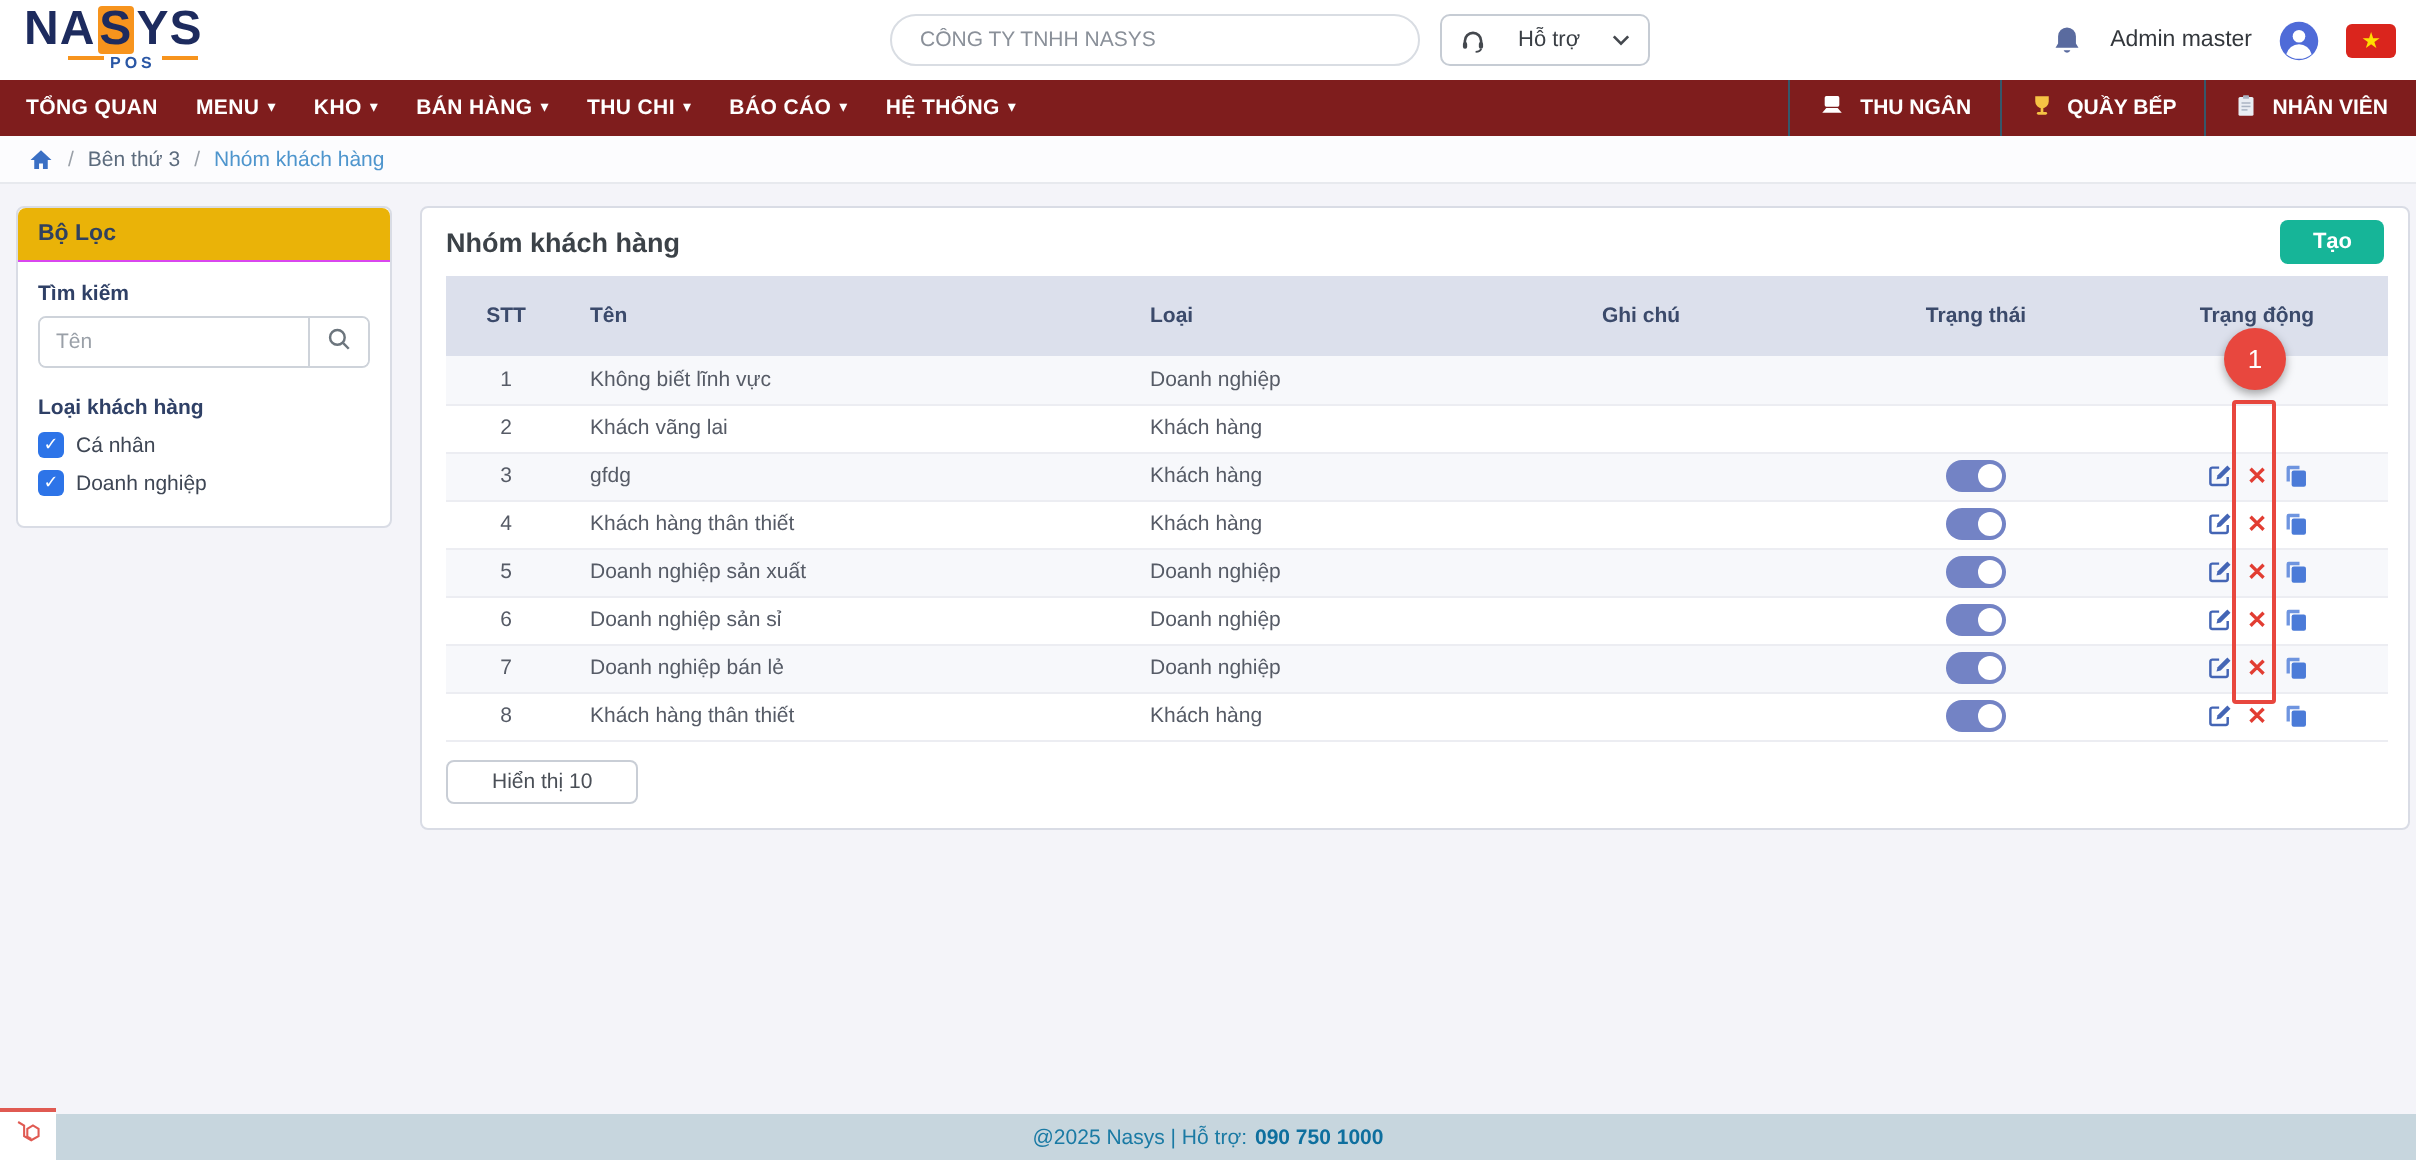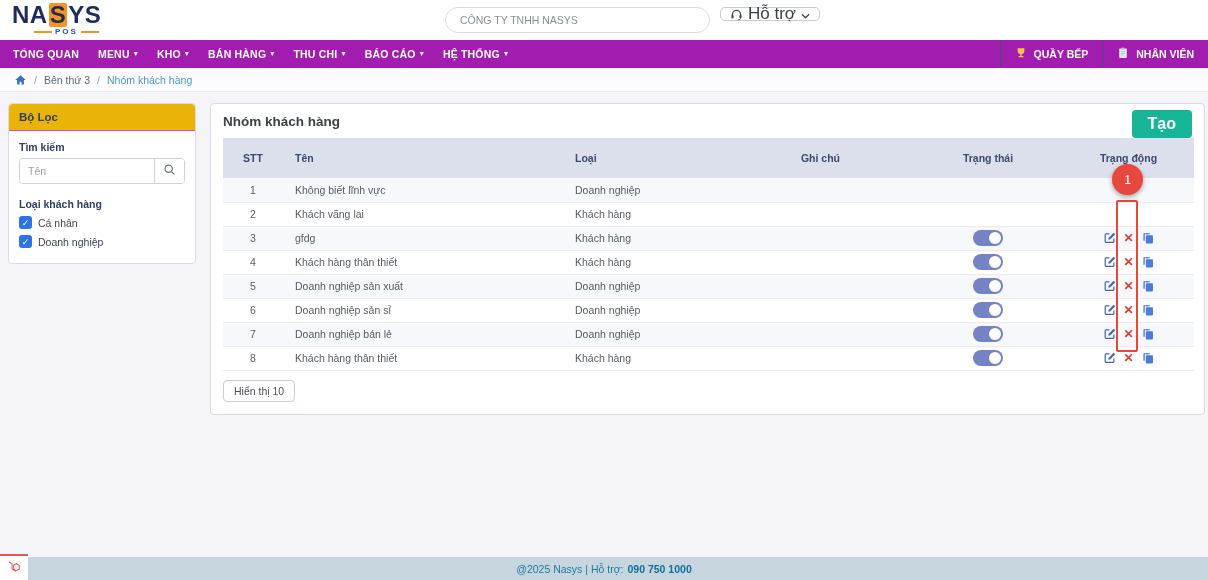--- a/index.html
+++ b/index.html
@@ -5,36 +5,36 @@
   * { margin:0; padding:0; box-sizing:border-box; }
   html,body { background:#e9e9ee; }
   .app{position:relative;width:1208px;height:580px;background:#f4f4f9;overflow:hidden;
        font-family:"Liberation Sans","DejaVu Sans",sans-serif;}
 
   
   .top-header{position:absolute;top:0;left:0;right:0;height:40px;background:#fff;}
   .logo{position:absolute;left:12px;top:3px;line-height:1;}
   .logo-row{font-size:24px;font-weight:800;letter-spacing:.5px;color:#1d2b5e;display:flex;align-items:flex-end;}
   .logo-s{background:#f7941d;color:#1d2b5e;padding:0 1px;margin:0 1px;border-radius:2px;}
-  .logo-sub{display:flex;align-items:center;gap:3px;margin-top:1px;padding-left:22px;}
+  .logo-sub{display:flex;gap:3px;margin-top:1px;padding-left:22px;}
   .logo-sub .line{height:2px;width:18px;background:#f7941d;}
   .logo-sub .pos{font-size:8px;font-weight:700;color:#2a57a5;letter-spacing:2px;}
   .company-input{position:absolute;left:445px;top:7px;width:265px;height:26px;border:1px solid #d9dde3;
        border-radius:13px;padding:0 14px;font-size:10.5px;color:#8a9099;background:#fff;outline:none;
        font-family:inherit;}
-  .support-btn{position:absolute;left:720px;top:7px;height:14px;border:1px solid #c6ccd4;border-radius:5px;
-       background:#fff;display:flex;align-items:center;gap:5px;padding:0 9px;font-size:17px;color:#3a3f45;cursor:pointer;}
+  .support-btn{position:absolute;left:720px;top:7px;height:26px;border:1px solid #c6ccd4;border-radius:5px;
+       background:#fff;display:flex;align-items:center;gap:16px;padding:0 9px;font-size:11px;color:#3a3f45;cursor:pointer;}
   .header-right{position:absolute;right:10px;top:0;height:40px;display:flex;align-items:center;gap:13px;}
   .user-name{font-size:11.5px;color:#33373c;cursor:pointer;}
   .flag{width:25px;height:17px;background:#da251d;border-radius:3px;display:flex;align-items:center;
        justify-content:center;color:#ffde00;font-size:11px;cursor:pointer;}
   .icon-btn{background:none;border:none;cursor:pointer;display:flex;align-items:center;}
 
   
-  .navbar{position:absolute;top:40px;left:0;right:0;height:28px;background:#a21caf;display:flex;color:#fff;}
+  .navbar{position:absolute;top:40px;left:0;right:0;height:28px;background:#7f1d1d;display:flex;color:#fff;}
   .nav-left{display:flex;align-items:center;padding-left:13px;gap:19px;}
   .nav-item{display:flex;align-items:center;gap:4px;font-size:10.5px;font-weight:700;letter-spacing:.2px;
        color:#fff;text-decoration:none;cursor:pointer;white-space:nowrap;}
   .caret{font-size:8px;line-height:1;}
   .nav-right{margin-left:auto;display:flex;height:100%;}
   .nav-chip{display:flex;align-items:center;gap:7px;padding:0 14px;border-left:1px solid #35586b;
        font-size:10.5px;font-weight:700;cursor:pointer;white-space:nowrap;}
 
   
   .breadcrumb{position:absolute;top:68px;left:0;right:0;height:24px;background:#fcfcfe;
@@ -57,35 +57,35 @@
   .fp-section{margin-top:14px;}
   .cb-row{display:flex;align-items:center;gap:6px;margin-top:6px;font-size:10.5px;color:#3e4654;cursor:pointer;}
   .cb{width:13px;height:13px;border-radius:3px;background:#2d74e8;color:#fff;display:flex;align-items:center;
        justify-content:center;font-size:9px;font-weight:700;flex:0 0 auto;}
 
   
   .main-panel{position:absolute;left:210px;top:103px;width:995px;background:#fff;border:1px solid #d9dce5;border-radius:4px;}
   .panel-head{position:relative;height:34px;}
   .panel-title{position:absolute;left:12px;top:10px;font-size:13.5px;font-weight:600;color:#3c4248;}
   .create-btn{position:absolute;right:12px;top:6px;background:#16b598;color:#fff;border:none;border-radius:4px;
-       padding:5px 16px;font-size:16px;font-weight:600;cursor:pointer;font-family:inherit;}
+       padding:5px 16px;font-size:11px;font-weight:600;cursor:pointer;font-family:inherit;}
   table{border-collapse:collapse;table-layout:fixed;width:971px;margin:0 12px;font-size:10.5px;}
   thead th{background:#dce0ec;color:#3b4a6b;font-weight:700;height:40px;padding:0 12px;text-align:left;}
   th.c,td.c{text-align:center;}
   tbody td{height:24px;padding:0 12px;color:#565b66;border-bottom:1px solid #ecedf2;overflow:hidden;
        white-space:nowrap;text-overflow:ellipsis;}
   tbody tr:nth-child(odd){background:#f7f8fb;}
   .toggle{display:inline-block;width:30px;height:16px;border-radius:8px;background:#7383c5;position:relative;
        vertical-align:middle;cursor:pointer;}
   .toggle::after{content:"";position:absolute;right:2px;top:2px;width:12px;height:12px;border-radius:50%;background:#fff;}
   .action-group{display:inline-flex;align-items:center;gap:6px;vertical-align:middle;}
   .act{background:none;border:none;cursor:pointer;display:flex;align-items:center;justify-content:center;padding:0;}
   .x-del{color:#e23d32;font-weight:800;font-size:12px;width:12px;line-height:1;}
   .panel-foot{padding:9px 12px 12px;}
-  .page-size-btn{border:1px solid #c9ced6;background:#fff;border-radius:4px;padding:4px 10px;font-size:10.5px;
+  .page-size-btn{border:1px solid #c9ced6;background:#fff;border-radius:4px;padding:4px 22px;font-size:10.5px;
        color:#4a4f57;cursor:pointer;font-family:inherit;}
 
   
   .ann-circle{position:absolute;left:1112px;top:164px;width:31px;height:31px;border-radius:50%;background:#e8473e;
        color:#fff;display:flex;align-items:center;justify-content:center;font-size:13px;z-index:6;
        box-shadow:0 2px 5px rgba(0,0,0,.35);}
   .ann-rect{position:absolute;left:1116px;top:200px;width:22px;height:152px;border:2px solid #e8473e;
        border-radius:2px;z-index:5;pointer-events:none;}
 
   
@@ -123,20 +123,37 @@
             <path d="M13 12.8 q-0.5 1.8 -3.4 1.9" fill="none" stroke="#44484e" stroke-width="1.2"></path>
           </svg>
       </span>
       <span>Hỗ trợ</span>
       <span>
         <svg width="9" height="6" viewBox="0 0 10 6">
             <path d="M1 1 L5 5 L9 1" fill="none" stroke="#44484e" stroke-width="1.5"></path>
           </svg>
       </span>
     </button>
+    <div class="header-right">
+      <button class="icon-btn">
+        <svg width="17" height="17" viewBox="0 0 16 16">
+            <path d="M8 1.6 a4.2 4.2 0 0 1 4.2 4.2 v3.4 l1.2 2 H2.6 l1.2 -2 V5.8 A4.2 4.2 0 0 1 8 1.6 z" fill="#5a6b9f"></path>
+            <path d="M6.4 12.4 a1.7 1.7 0 0 0 3.2 0 z" fill="#5a6b9f"></path>
+          </svg>
+      </button>
+      <span class="user-name">Admin master</span>
+      <span class="icon-btn">
+        <svg width="21" height="21" viewBox="0 0 24 24">
+            <circle cx="12" cy="12" r="11" fill="#4f6bd8"></circle>
+            <circle cx="12" cy="9.3" r="3.6" fill="#fff"></circle>
+            <path d="M4.8 19.5 a7.4 7.4 0 0 1 14.4 0 a11 11 0 0 1 -14.4 0 z" fill="#fff"></path>
+          </svg>
+      </span>
+      <span class="flag">★</span>
+    </div>
   </header>
 
   <nav class="navbar">
     <div class="nav-left">
       <a class="nav-item">
           <span>TỔNG QUAN</span>
         </a>
       <a class="nav-item">
           <span>MENU</span>
           <span class="caret">▾</span>
@@ -156,20 +173,27 @@
       <a class="nav-item">
           <span>BÁO CÁO</span>
           <span class="caret">▾</span>
         </a>
       <a class="nav-item">
           <span>HỆ THỐNG</span>
           <span class="caret">▾</span>
         </a>
     </div>
     <div class="nav-right">
+      <a class="nav-chip">
+        <span><svg width="14" height="13" viewBox="0 0 16 16">
+              <rect x="3.5" y="2.5" width="9" height="6.5" rx="1" fill="#fff"></rect>
+              <path d="M2 12.8 L4.5 9.8 h7 l2.5 3 z" fill="#fff"></path>
+            </svg></span>
+        <span>THU NGÂN</span>
+      </a>
       <a class="nav-chip">
         <span><svg width="12" height="14" viewBox="0 0 16 16" fill="#f6c344">
               <path d="M3.5 1.5 h9 v3.5 a4.5 4.5 0 0 1 -9 0 z"></path>
               <rect x="7.1" y="8.8" width="1.8" height="3.2"></rect>
               <rect x="4.6" y="12" width="6.8" height="1.8" rx="0.9"></rect>
             </svg></span>
         <span>QUẦY BẾP</span>
       </a>
       <a class="nav-chip">
         <span><svg width="12" height="14" viewBox="0 0 16 16">

